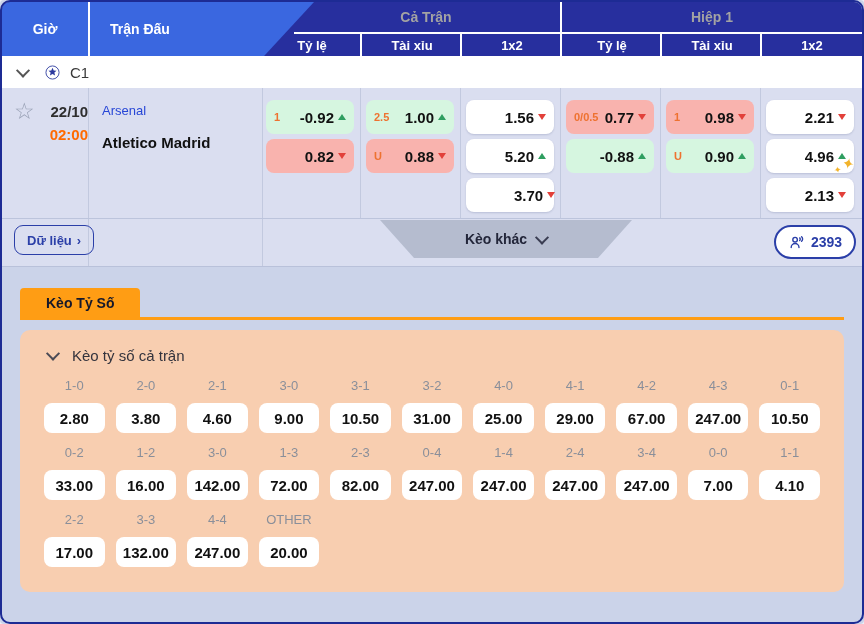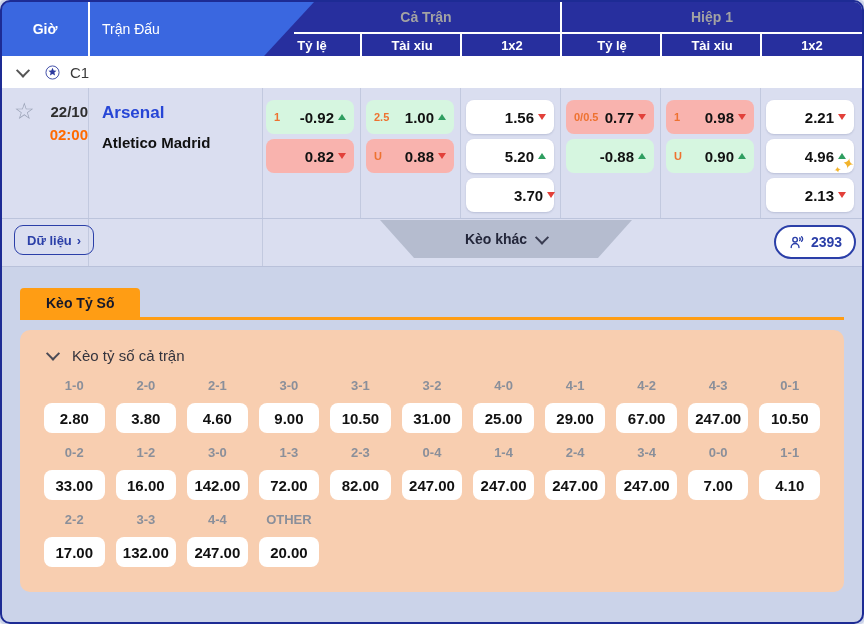--- a/index.html
+++ b/index.html
@@ -4,21 +4,21 @@
 <style>
   html,body{margin:0;padding:0;background:#eef0f6;font-family:"Liberation Sans",sans-serif;}
   .app{position:relative;width:864px;height:624px;background:#cbd3e9;border-radius:4px;overflow:hidden;}
   .frame{position:absolute;inset:0;border:2px solid #1d2b94;border-radius:10px;pointer-events:none;z-index:60;}
 
   
   .hdr{position:absolute;left:2px;top:2px;width:860px;height:54px;background:#272f9e;border-radius:8px 8px 0 0;overflow:hidden;}
   .hdr-flag{position:absolute;left:0;top:0;width:312px;height:54px;background:#3a67e0;clip-path:polygon(0 0,100% 0,84% 100%,0 100%);}
   .hdr-time{position:absolute;left:0;top:0;width:86px;height:54px;display:flex;align-items:center;justify-content:center;color:#fff;font-size:14px;font-weight:700;}
   .hdr-vline-teams{position:absolute;left:86px;top:0;width:2px;height:54px;background:#fff;}
-  .hdr-match{position:absolute;left:100px;top:0;height:54px;display:flex;align-items:center;color:#fff;font-size:14px;font-weight:400;}
+  .hdr-match{position:absolute;left:108px;top:0;height:54px;display:flex;align-items:center;color:#fff;font-size:14px;font-weight:700;}
   .hdr-group{position:absolute;top:0;height:30px;display:flex;align-items:center;justify-content:center;color:#a3a3a3;font-size:14px;font-weight:700;}
   .g-full{left:290px;width:268px;}
   .g-half{left:560px;width:300px;}
   .hdr-hline{position:absolute;left:292px;right:0;top:30px;height:2px;background:#fff;}
   .hdr-sub{position:absolute;top:32px;height:22px;width:100px;display:flex;align-items:center;justify-content:center;color:#fff;font-size:13px;font-weight:700;}
   .hdr-vline{position:absolute;background:#fff;width:2px;}
   .vl-mid{left:558px;top:0;height:54px;}
   .vl-s{top:32px;height:22px;}
 
   
@@ -36,21 +36,21 @@
   .cl-260{left:260px;height:178px;}
   .cl-358{left:358px;height:130px;}
   .cl-458{left:458px;height:130px;}
   .cl-558{left:558px;height:130px;}
   .cl-658{left:658px;height:130px;}
   .cl-758{left:758px;height:130px;}
 
   .fav-star{position:absolute;left:12px;top:12px;font-size:23px;color:#9aa2b6;line-height:1;cursor:pointer;}
   .m-date{position:absolute;left:30px;top:15px;width:56px;text-align:right;font-size:15px;font-weight:700;color:#2e2e2e;}
   .m-time{position:absolute;left:30px;top:38px;width:56px;text-align:right;font-size:15px;font-weight:700;color:#ff6a00;}
-  .team-home{position:absolute;left:100px;top:15px;font-size:17px;font-weight:700;color:#2746d6;cursor:pointer;}
+  .team-home{position:absolute;left:100px;top:15px;font-size:13px;font-weight:400;color:#2746d6;cursor:pointer;}
   .team-away{position:absolute;left:100px;top:46px;font-size:15px;font-weight:700;color:#111;cursor:pointer;}
 
   .odds-col{position:absolute;top:0;width:88px;height:130px;}
   .odd-cell{position:absolute;left:0;width:88px;height:34px;border-radius:8px;display:flex;align-items:center;padding:0 8px;box-sizing:border-box;cursor:pointer;}
   .tone-green{background:#d6f6e0;}
   .tone-pink{background:#f9b3ae;}
   .tone-white{background:#fff;box-shadow:0 1px 2px rgba(40,50,100,.18);}
   .odd-label{font-size:11px;font-weight:700;color:#ee7230;margin-right:auto;}
   .odd-val{font-size:15px;font-weight:700;color:#111;margin-left:auto;}
   .arr{width:0;height:0;margin-left:4px;}
@@ -74,21 +74,21 @@
   .tab{position:absolute;left:20px;top:288px;height:30px;padding:0 26px;background:#ff9d14;border-radius:4px 4px 0 0;
     display:flex;align-items:center;font-size:14px;font-weight:700;color:#15182b;cursor:pointer;z-index:2;}
   .tab-underline{position:absolute;left:20px;top:317px;width:824px;height:3px;background:#ff9d14;}
 
   
   .panel{position:absolute;left:20px;top:330px;width:824px;height:262px;background:#f8ceb0;border-radius:10px;box-sizing:border-box;padding:14px 24px 0 24px;}
   .panel-head{display:flex;align-items:center;gap:14px;height:22px;cursor:pointer;}
   .panel-head .chev{border-color:#4a4a55;margin-left:4px;}
   .panel-title{font-size:15px;color:#33333d;font-weight:500;}
   .score-labels{display:grid;grid-template-columns:repeat(11,1fr);column-gap:11px;margin-top:12px;}
-  .score-label{font-size:13px;color:#8a8f9a;text-align:center;height:16px;font-weight:bold;}
+  .score-label{font-size:13px;color:#8a8f9a;text-align:center;height:16px;}
   .score-pills{display:grid;grid-template-columns:repeat(11,1fr);column-gap:11px;margin-top:9px;}
   .score-pill{height:30px;background:#fff;border-radius:8px;display:flex;align-items:center;justify-content:center;
     font-size:15px;font-weight:700;color:#111;cursor:pointer;}
 </style>
 </head>
 <body>
 
 <div class="app">
 
   <div class="hdr">

